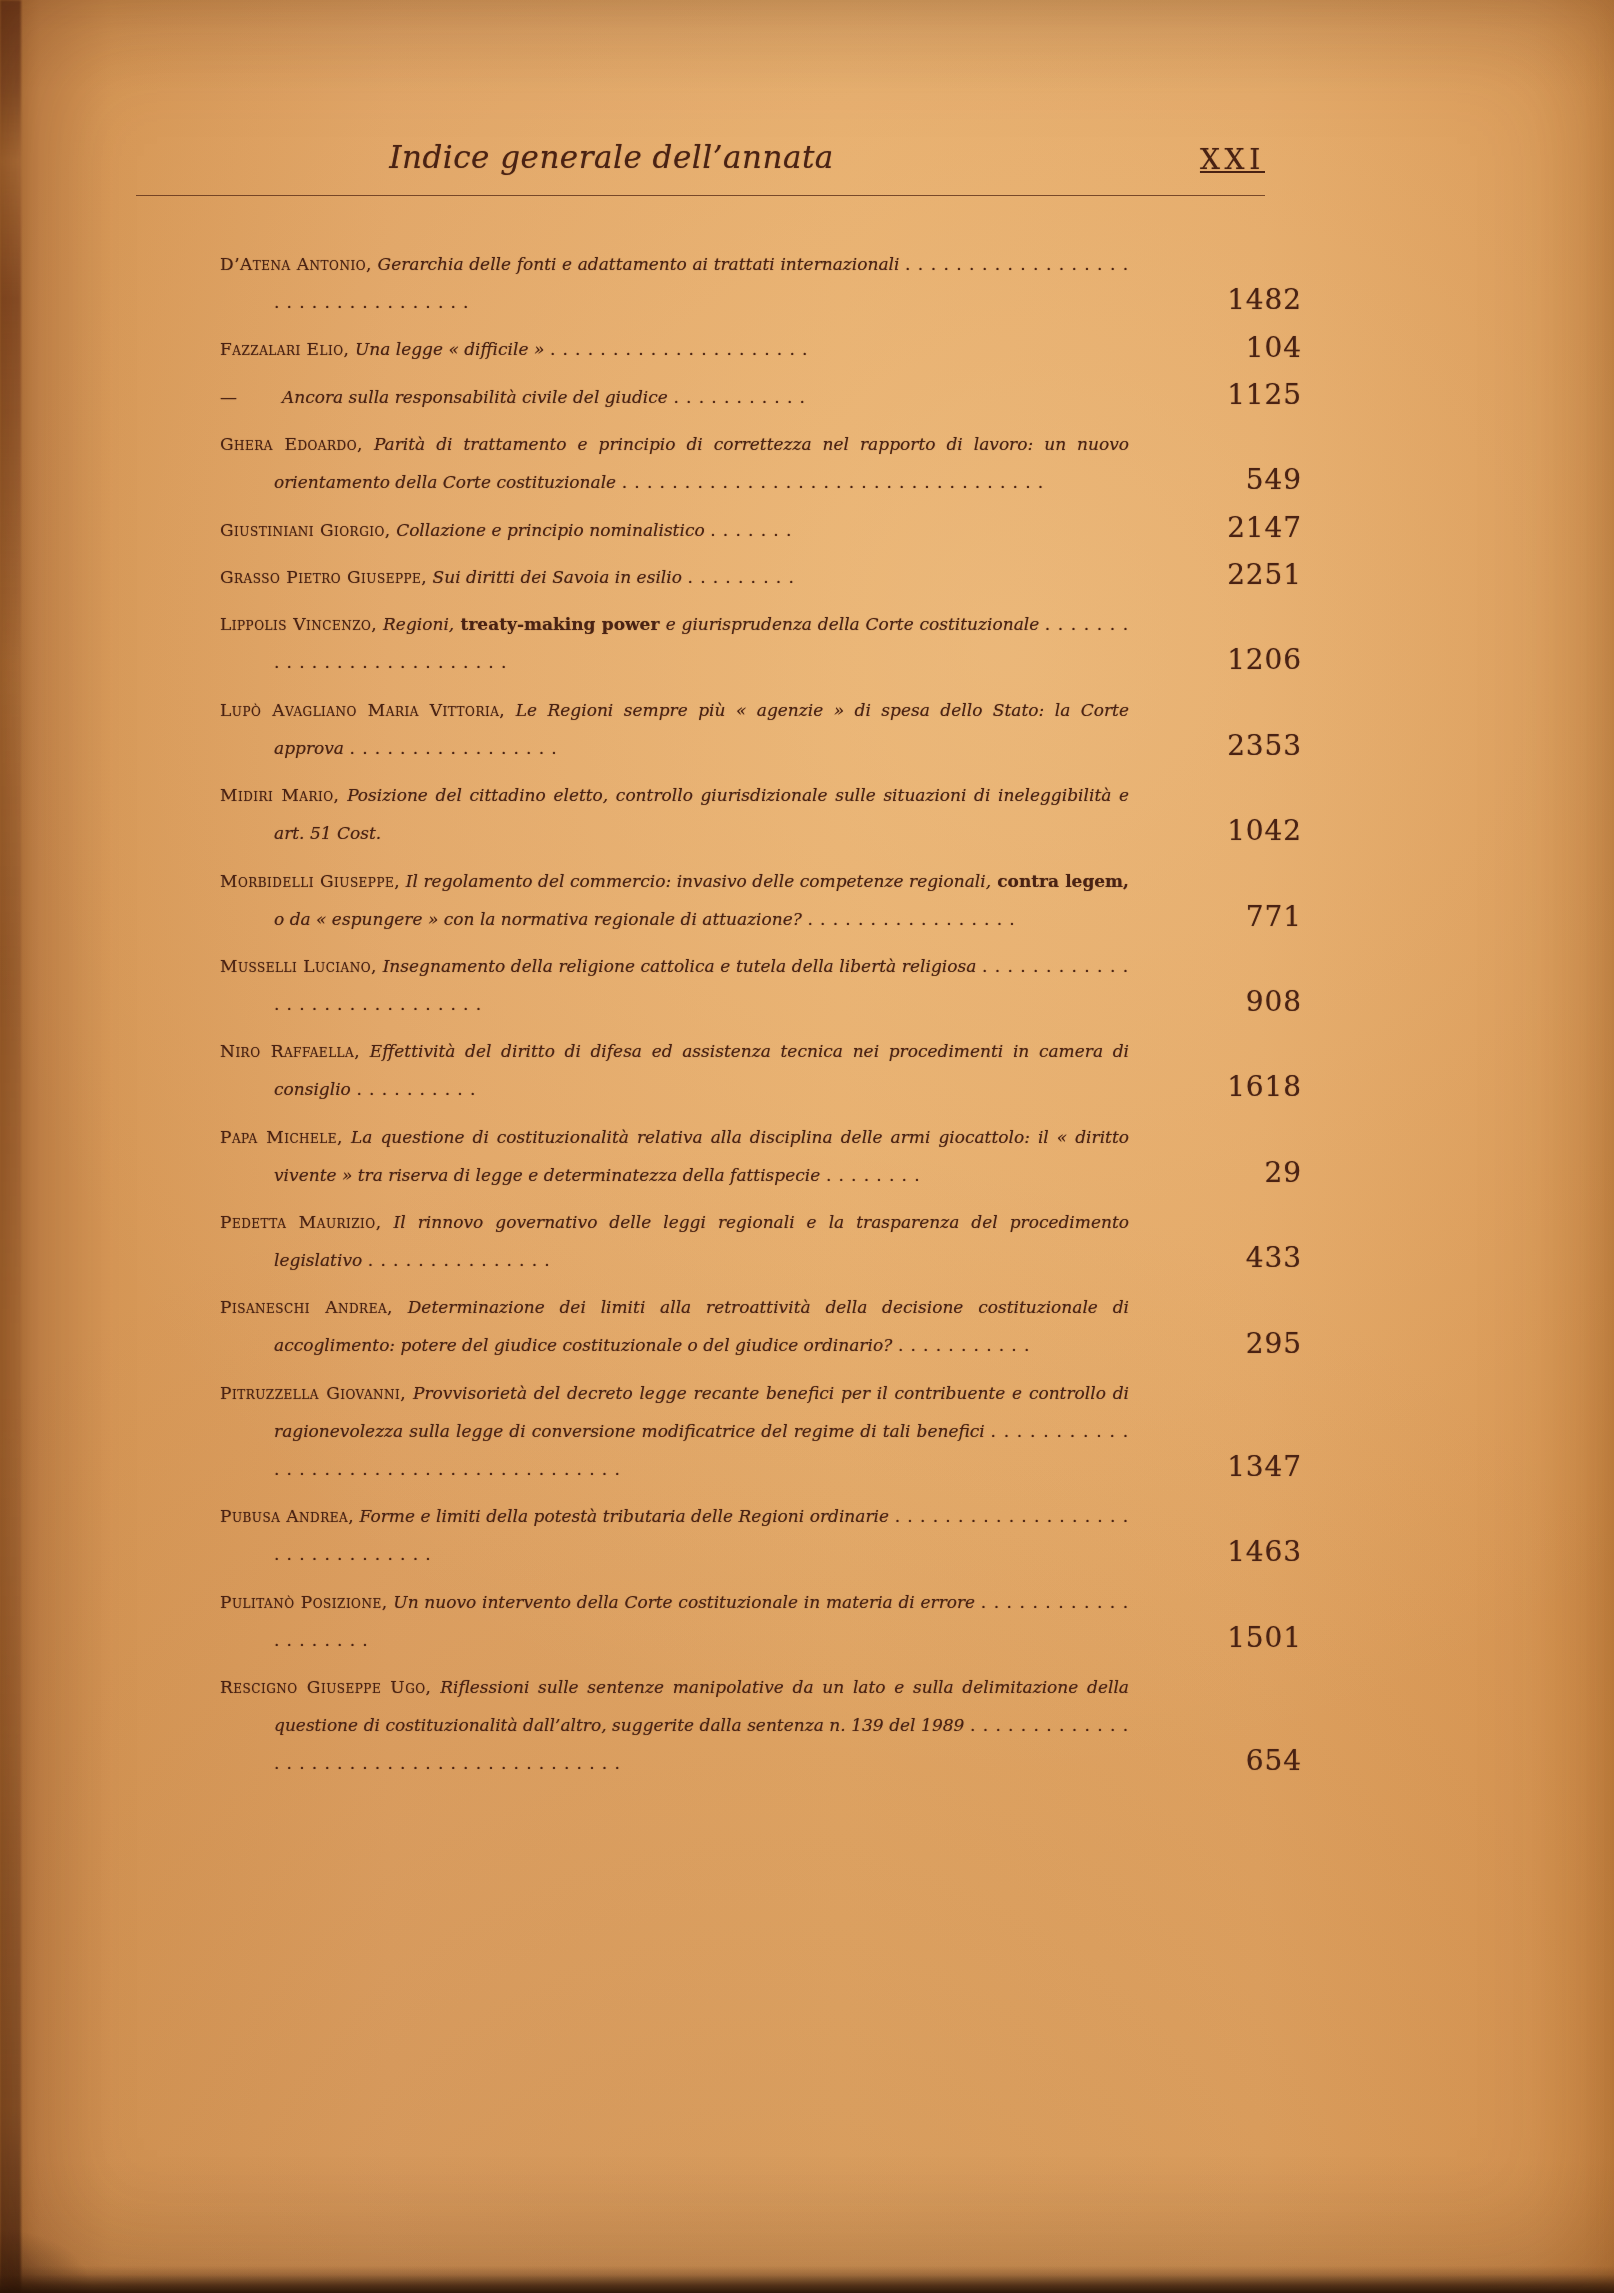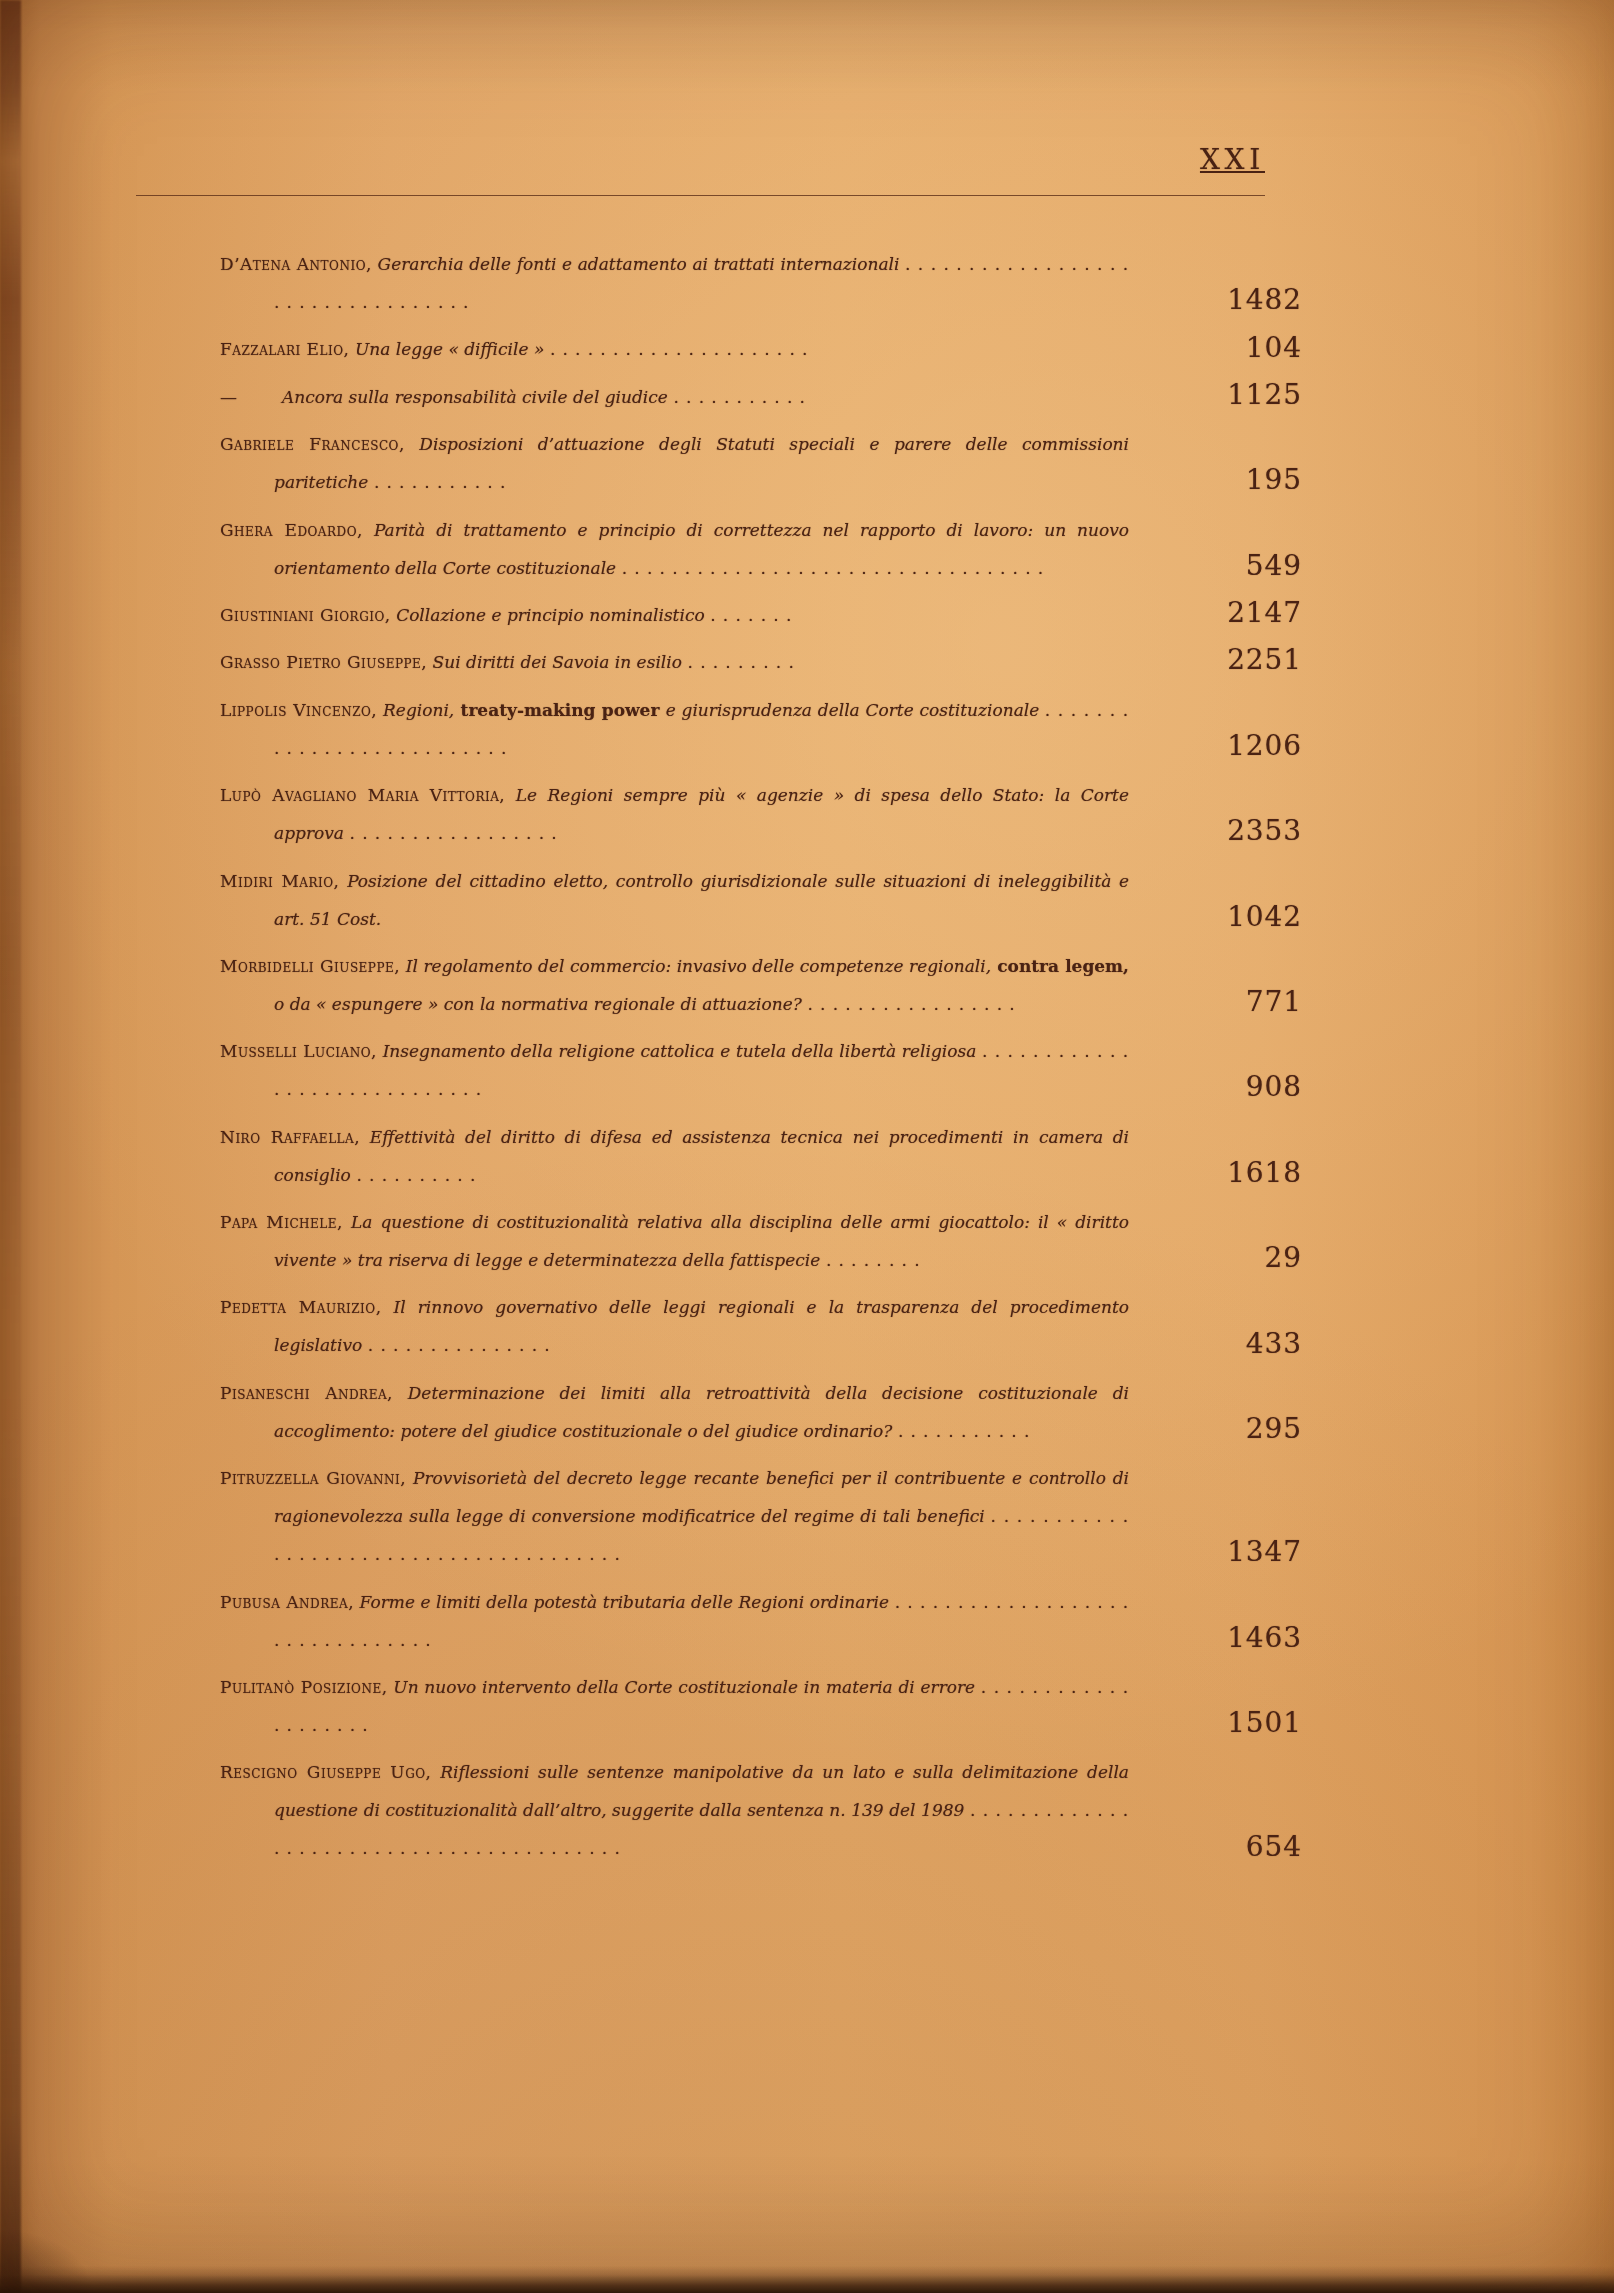--- a/index.html
+++ b/index.html
@@ -76,40 +76,37 @@
     text-shadow: 0 0 1.1px rgba(60,25,12,0.5);
   }
 </style>
 </head>
 <body>
 
 <div class="page">
   <div class="edge-left"></div>
 
   <div class="header">
+    <div class="header-title">Indice generale dell’annata</div>
     <div class="header-folio">XXI</div>
   </div>
   <div class="header-rule"></div>
 
   <div class="entries">
       <div class="entry">
     <p class="entry-text"><span class="author">D’Atena Antonio,</span> <span class="title"><span class="seg-italic">Gerarchia delle fonti e adattamento ai trattati internazionali</span></span><span class="dots">. . . . . . . . . . . . . . . . . . . . . . . . . . . . . . . . . . </span></p>
     <span class="page-num">1482</span>
   </div>
       <div class="entry">
     <p class="entry-text"><span class="author">Fazzalari Elio,</span> <span class="title"><span class="seg-italic">Una legge « difficile »</span></span><span class="dots">. . . . . . . . . . . . . . . . . . . . . </span></p>
     <span class="page-num">104</span>
   </div>
       <div class="entry dash">
     <p class="entry-text"><span class="author">—</span> <span class="title"><span class="seg-italic">Ancora sulla responsabilità civile del giudice</span></span><span class="dots">. . . . . . . . . . . </span></p>
     <span class="page-num">1125</span>
-  </div>
-      <div class="entry">
-    <p class="entry-text"><span class="author">Gabriele Francesco,</span> <span class="title"><span class="seg-italic">Disposizioni d’attuazione degli Statuti speciali e parere delle commissioni paritetiche</span></span><span class="dots">. . . . . . . . . . . </span></p>
-    <span class="page-num">195</span>
   </div>
       <div class="entry">
     <p class="entry-text"><span class="author">Ghera Edoardo,</span> <span class="title"><span class="seg-italic">Parità di trattamento e principio di correttezza nel rapporto di lavoro: un nuovo orientamento della Corte costituzionale</span></span><span class="dots">. . . . . . . . . . . . . . . . . . . . . . . . . . . . . . . . . . </span></p>
     <span class="page-num">549</span>
   </div>
       <div class="entry">
     <p class="entry-text"><span class="author">Giustiniani Giorgio,</span> <span class="title"><span class="seg-italic">Collazione e principio nominalistico</span></span><span class="dots">. . . . . . . </span></p>
     <span class="page-num">2147</span>
   </div>
       <div class="entry">

